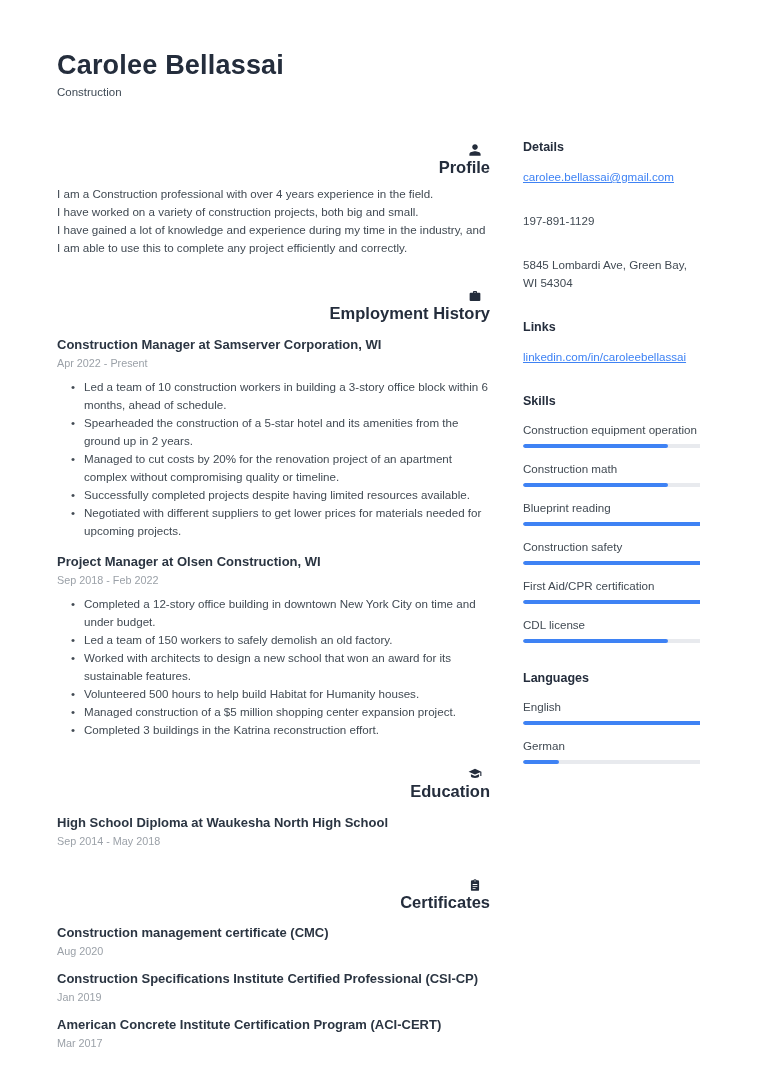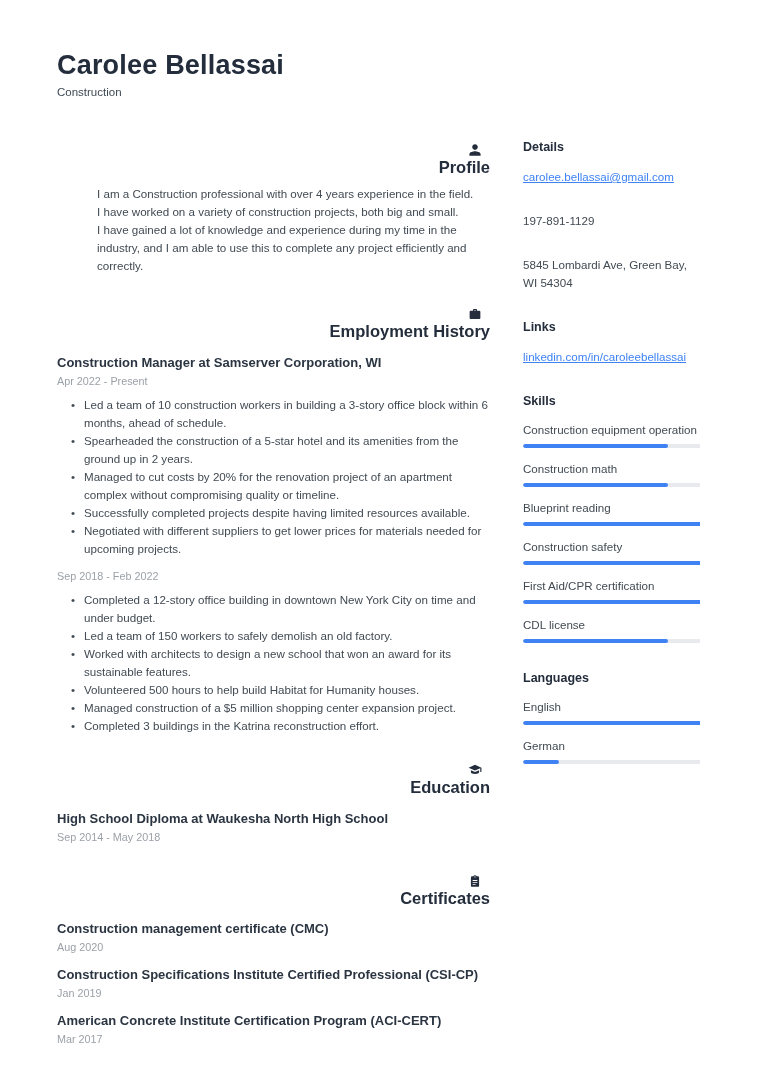--- a/index.html
+++ b/index.html
@@ -27,21 +27,21 @@
   .sec { margin-top:32px; }
   .sec-profile { margin-top:44px; }
   .sec-education { margin-top:28px; }
   .sec-certificates { margin-top:30px; }
   .sec-head { display:flex; align-items:flex-end; margin-left:-22px;flex-direction:column; }
   .sec-head .ico { width:14px; height:14px; flex:none; margin-right:8px; color:#242d3c; display:inline-flex; }
   .sec-head .ico svg { width:14px; height:14px; display:block; }
   .sec-head h2 { margin:0; font-size:16.5px; font-weight:700; color:#242d3c; line-height:20px; }
 
   .para { margin:8px 0 0 0; font-size:11.6px; line-height:18px; }
-  .para span { display:block;margin-left:40px; }
+  .para span { display:block; }
 
   .entry { margin-top:12px; }
   .entry-title { font-size:13px; font-weight:700; color:#2b3542; line-height:19px; }
   .entry-date { font-size:10.8px; color:#9ba1a8; margin-top:3px; line-height:13px; }
 
   ul.bullets { margin:8px 0 0 0; padding:0 0 0 27px; list-style:none; }
   ul.bullets li { position:relative; font-size:11.6px; line-height:18px; }
   ul.bullets li::before { content:"\2022"; position:absolute; left:-13px; color:#414a53; }
 
   .cert-entry { margin-top:11px; }
@@ -103,20 +103,21 @@
         <ul class="bullets">
           <li>Led a team of 10 construction workers in building a 3-story office block within 6 months, ahead of schedule.</li>
           <li>Spearheaded the construction of a 5-star hotel and its amenities from the ground up in 2 years.</li>
           <li>Managed to cut costs by 20% for the renovation project of an apartment complex without compromising quality or timeline.</li>
           <li>Successfully completed projects despite having limited resources available.</li>
           <li>Negotiated with different suppliers to get lower prices for materials needed for upcoming projects.</li>
         </ul>
       </div>
 
       <div class="entry">
+        <div class="entry-title">Project Manager at Olsen Construction, WI</div>
         <div class="entry-date">Sep 2018 - Feb 2022</div>
         <ul class="bullets">
           <li>Completed a 12-story office building in downtown New York City on time and under budget.</li>
           <li>Led a team of 150 workers to safely demolish an old factory.</li>
           <li>Worked with architects to design a new school that won an award for its sustainable features.</li>
           <li>Volunteered 500 hours to help build Habitat for Humanity houses.</li>
           <li>Managed construction of a $5 million shopping center expansion project.</li>
           <li>Completed 3 buildings in the Katrina reconstruction effort.</li>
         </ul>
       </div>

